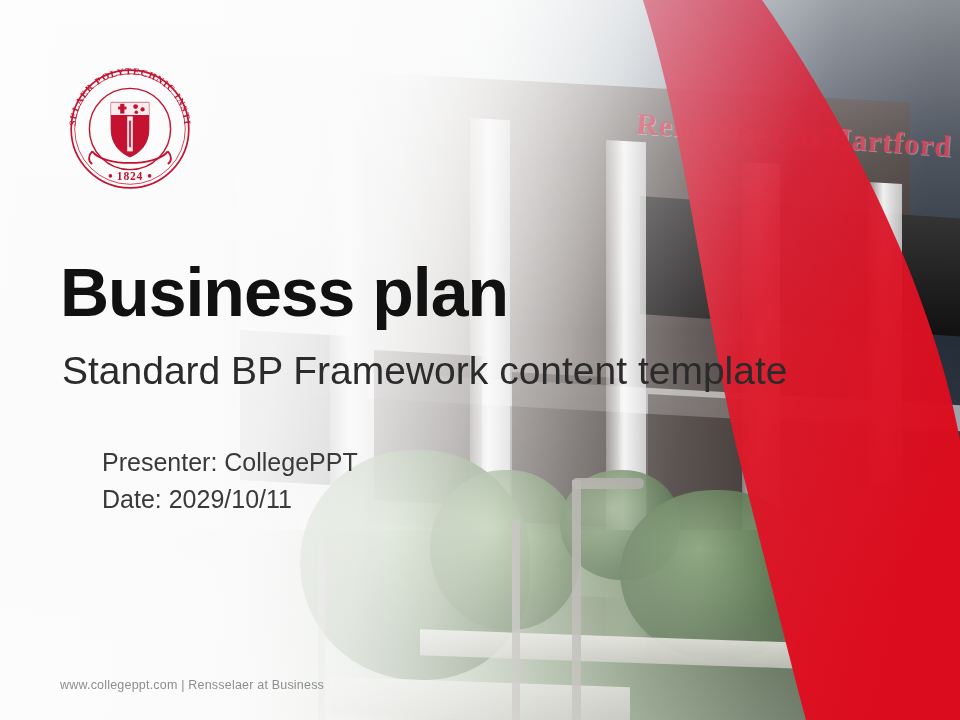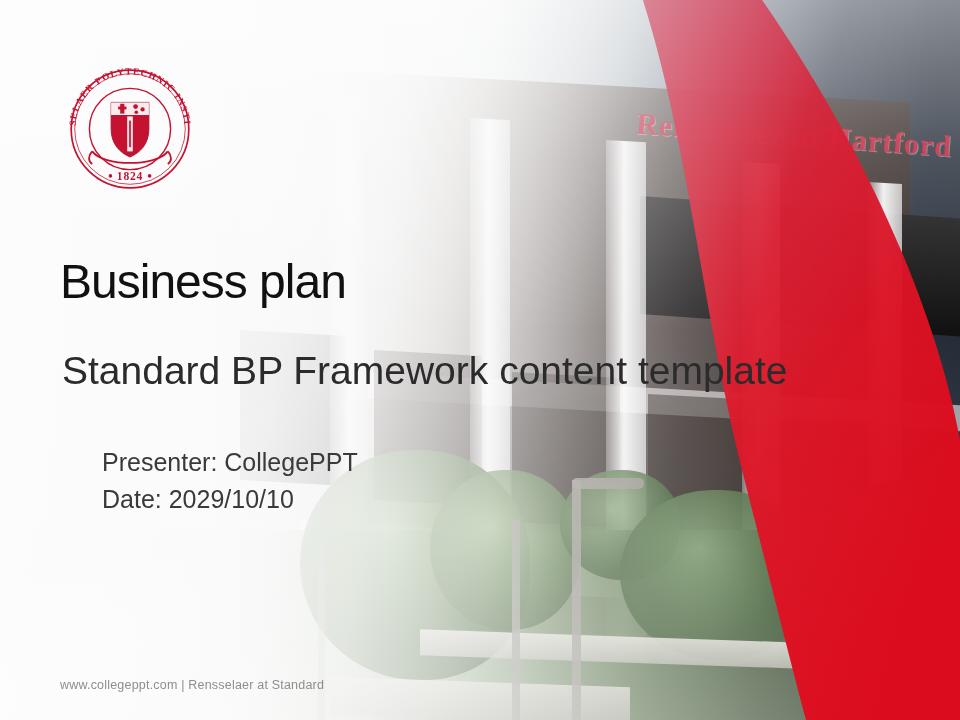--- a/index.html
+++ b/index.html
@@ -156,21 +156,21 @@
   
   .swoosh{position:absolute;inset:0;pointer-events:none;}
 
   
   .logo{
     position:absolute;left:60px;top:58px;width:140px;height:142px;
   }
 
   .title{
     position:absolute;left:60px;top:258px;
-    font-size:48px;font-weight:400;color:#111;
+    font-size:68px;font-weight:700;color:#111;
     letter-spacing:-1px;line-height:1;
     white-space:nowrap;
   }
   .subtitle{
     position:absolute;left:62px;top:350px;
     font-size:39px;font-weight:400;color:#2b2b2b;
     line-height:1.1;white-space:nowrap;
   }
   .meta{
     position:absolute;left:62px;top:444px;
@@ -311,18 +311,18 @@
       <text x="100" y="173" text-anchor="middle" font-family="Liberation Serif, serif" font-size="16.5" font-weight="700" fill="#C41230" letter-spacing="1.2">1824</text>
     </svg>
   </div>
 
   <div class="title">Business plan</div>
 
   <div class="subtitle">Standard BP Framework content template</div>
 
   <div class="meta">
     <div>Presenter: CollegePPT</div>
-    <div>Date: 2029/10/10</div>
+    <div>Date: 2029/10/11</div>
   </div>
 
-  <div class="footer">www.collegeppt.com | Rensselaer at Standard</div>
+  <div class="footer">www.collegeppt.com | Rensselaer at Business</div>
 
 </div>
 
 </body></html>

